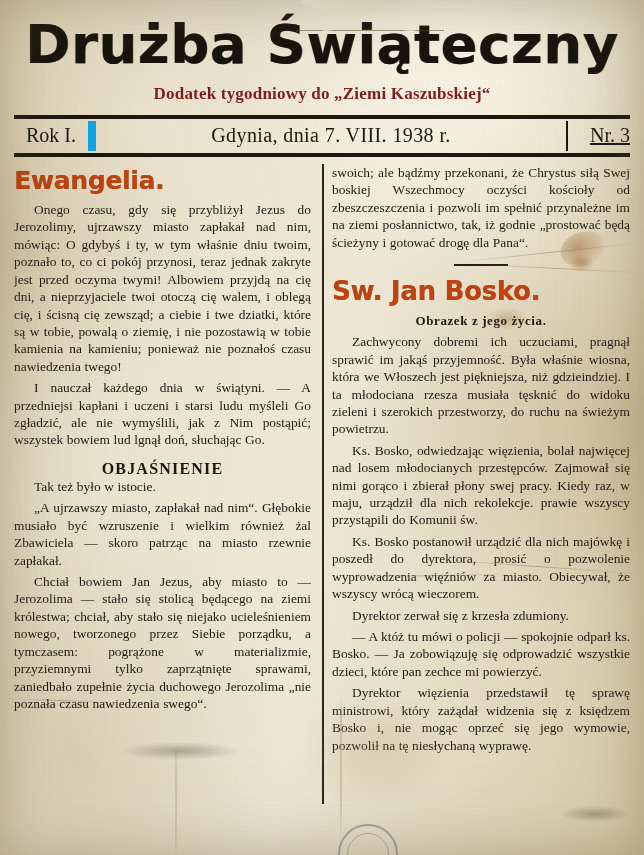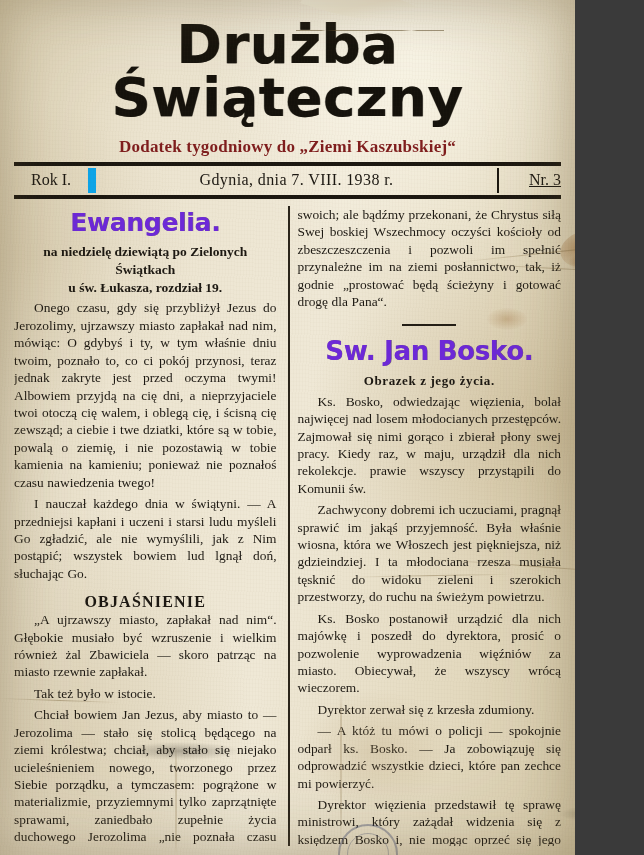--- a/index.html
+++ b/index.html
@@ -2,21 +2,21 @@
 <html><head>
 <meta charset="utf-8">
 <style>
   html, body {
     margin: 0;
     padding: 0;
     background: #3a3a3a;
   }
   #page {
     position: relative;
-    width: 575px;
+    width: 644px;
     height: 855px;
     overflow: hidden;
     background: #e9e1cb;
     font-family: "Liberation Serif", serif;
     color: #1c1812;
   }
   
   .paper-base {
     position: absolute;
     inset: 0;
@@ -122,27 +122,27 @@
   .masthead-sub {
     font-family: "Liberation Serif", serif;
     font-weight: bold;
     font-size: 17px;
     margin-top: 14px;
     letter-spacing: .2px;
     color: #7f1d1d;
   }
 
   .dateline {
-    margin-top: 7px;
+    margin-top: 13px;
     border-top: 4px solid #1b1710;
     border-bottom: 4px solid #1b1710;
     padding: 2px 0;
     display: flex;
     align-items: stretch;
-    font-size: 16px;
+    font-size: 20px;
   }
   .dateline-year {
     width: 74px;
     text-align: center;
     padding: 3px 0 4px;
   }
   .dateline-center {
     flex: 1;
     text-align: center;
     padding: 3px 0 4px;
@@ -168,24 +168,23 @@
     box-sizing: border-box;
     overflow: hidden;
   }
   .col-left  { padding-right: 11px; }
   .col-right { padding-left: 8px; border-left: 2px solid #2a241a; }
 
   .headline {
     font-family: "DejaVu Sans", sans-serif;
     font-weight: bold;
     font-size: 25px;
-    text-align: center;
     letter-spacing: -.3px;
     margin: 2px 0 6px;
-    color: #6d28d9;
+    color: #c2410c;
     text-shadow: .4px 0 0 rgba(20,16,10,.5);
   }
   .headline-bosko { font-size: 26px; margin-top: 10px; }
 
   .kicker {
     font-family: "Liberation Serif", serif;
     font-weight: bold;
     font-size: 13.5px;
     text-align: center;
     line-height: 1.32;
@@ -258,44 +257,40 @@
     <div class="dateline">
       <div class="dateline-year">Rok I.</div>
       <div class="dateline-center">Gdynia, dnia 7. VIII. 1938 r.</div>
       <div class="dateline-no">Nr. 3</div>
     </div>
 
     <div class="columns">
 
       <div class="col col-left">
         <div class="headline">Ewangelia.</div>
-        <div class="kicker">
-          <div>na niedzielę dziewiątą po Zielonych Świątkach</div>
-          <div>u św. Łukasza, rozdział 19.</div>
-        </div>
         <p class="body">Onego czasu, gdy się przybliżył Jezus do Jerozolimy, ujrzawszy miasto zapłakał nad nim, mówiąc: O gdybyś i ty, w tym właśnie dniu twoim, poznało to, co ci pokój przynosi, teraz jednak zakryte jest przed oczyma twymi! Albowiem przyjdą na cię dni, a nieprzyjaciele twoi otoczą cię walem, i oblegą cię, i ścisną cię zewsząd; a ciebie i twe dziatki, które są w tobie, powalą o ziemię, i nie pozostawią w tobie kamienia na kamieniu; ponieważ nie poznałoś czasu nawiedzenia twego!</p>
         <p class="body">I nauczał każdego dnia w świątyni. — A przedniejsi kapłani i uczeni i starsi ludu myśleli Go zgładzić, ale nie wymyślili, jak z Nim postąpić; wszystek bowiem lud lgnął doń, słuchając Go.</p>
 
         <div class="section-head">OBJAŚNIENIE</div>
+        <p class="body">Tak też było w istocie.</p>
         <p class="body">„A ujrzawszy miasto, zapłakał nad nim“. Głębokie musiało być wzruszenie i wielkim również żal Zbawiciela — skoro patrząc na miasto rzewnie zapłakał.</p>
-        <p class="body">Tak też było w istocie.</p>
         <p class="body">Chciał bowiem Jan Jezus, aby miasto to — Jerozolima — stało się stolicą będącego na ziemi królestwa; chciał, aby stało się niejako ucieleśnieniem nowego, tworzonego przez Siebie porządku, a tymczasem: pogrążone w materializmie, przyziemnymi tylko zaprzątnięte sprawami, zaniedbało zupełnie życia duchowego Jerozolima „nie poznała czasu nawiedzenia swego“.</p>
 
       </div>
 
       <div class="col col-right">
         <p class="body noindent">swoich; ale bądźmy przekonani, że Chrystus siłą Swej boskiej Wszechmocy oczyści kościoły od zbeszczeszczenia i pozwoli im spełnić przynależne im na ziemi posłannictwo, tak, iż godnie „prostować będą ścieżyny i gotować drogę dla Pana“.</p>
 
         <div class="rule-short"></div>
 
         <div class="headline headline-bosko">Sw. Jan Bosko.</div>
         <div class="kicker kicker-sm">Obrazek z jego życia.</div>
 
+        <p class="body">Zachwycony dobremi ich uczuciami, pragnął sprawić im jakąś przyjemność. Była właśnie wiosna, która we Włoszech jest piękniejsza, niż gdzieindziej. I ta młodociana rzesza musiała tęsknić do widoku zieleni i szerokich przestworzy, do ruchu na świeżym powietrzu.</p>
         <p class="body">Ks. Bosko, odwiedzając więzienia, bolał najwięcej nad losem młodocianych przestępców. Zajmował się nimi gorąco i zbierał płony swej pracy. Kiedy raz, w maju, urządził dla nich rekolekcje. prawie wszyscy przystąpili do Komunii św.</p>
-        <p class="body">Zachwycony dobremi ich uczuciami, pragnął sprawić im jakąś przyjemność. Była właśnie wiosna, która we Włoszech jest piękniejsza, niż gdzieindziej. I ta młodociana rzesza musiała tęsknić do widoku zieleni i szerokich przestworzy, do ruchu na świeżym powietrzu.</p>
         <p class="body">Ks. Bosko postanowił urządzić dla nich majówkę i poszedł do dyrektora, prosić o pozwolenie wyprowadzenia więźniów za miasto. Obiecywał, że wszyscy wrócą wieczorem.</p>
         <p class="body">Dyrektor zerwał się z krzesła zdumiony.</p>
         <p class="body">— A któż tu mówi o policji — spokojnie odparł ks. Bosko. — Ja zobowiązuję się odprowadzić wszystkie dzieci, które pan zechce mi powierzyć.</p>
         <p class="body">Dyrektor więzienia przedstawił tę sprawę ministrowi, który zażądał widzenia się z księdzem Bosko i, nie mogąc oprzeć się jego wymowie, pozwolił na tę niesłychaną wyprawę.</p>
 
       </div>
 
     </div>
   </div>
 

